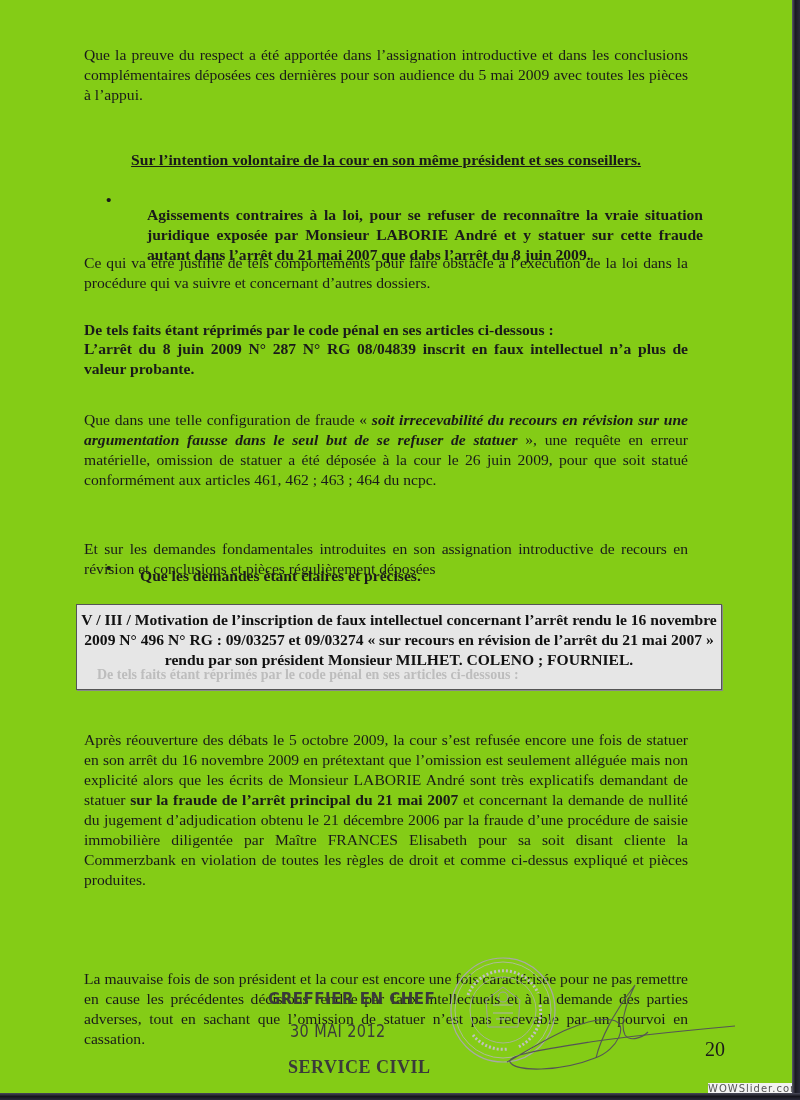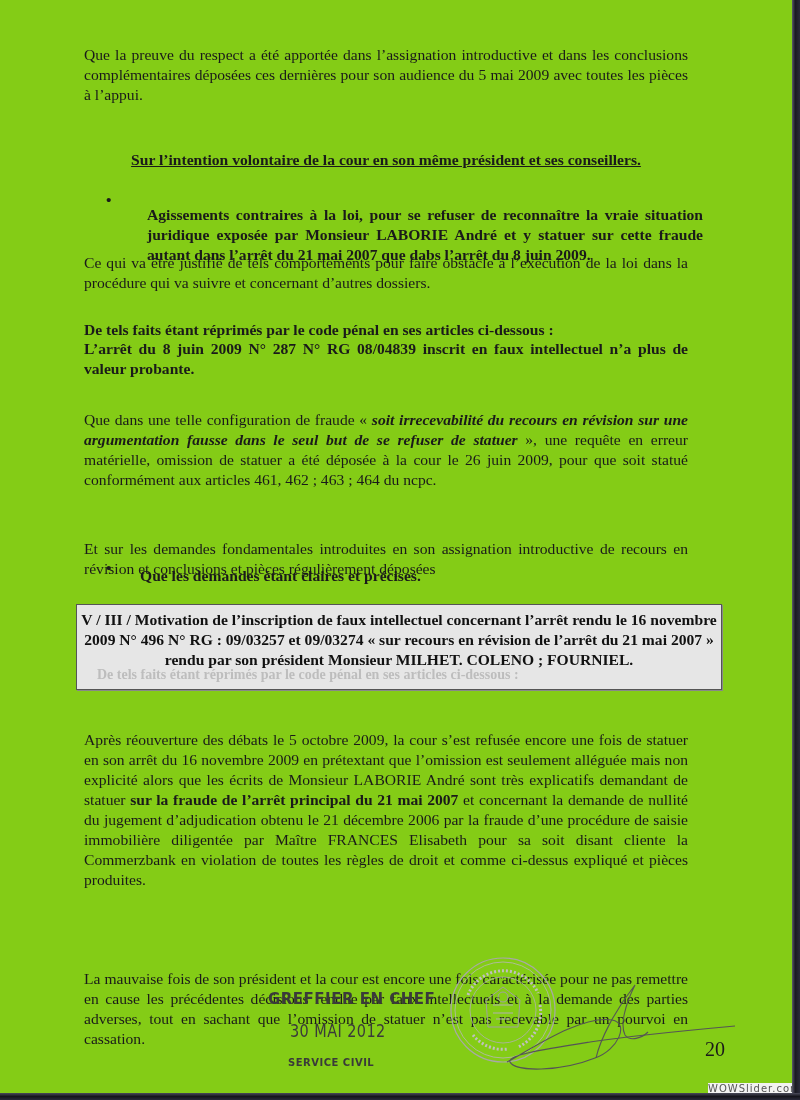--- a/index.html
+++ b/index.html
@@ -117,21 +117,21 @@
     <path d="M25 80 A38 38 0 0 0 60 94" fill="none" stroke="#c0c0c0" stroke-width="3" stroke-dasharray="2 2"></path>
   </svg>
 
   <svg style="left:500px; top:980px;" width="240" height="100" viewBox="0 0 240 100">
     <path d="M7 82 C 30 70, 80 35, 112 40 C 130 43, 118 70, 95 78 C 60 92, 15 92, 10 82 C 8 75, 40 70, 90 62 C 130 56, 170 52, 235 46" fill="none" stroke="#555" stroke-width="1.1"></path>
     <path d="M96 78 C 100 60, 115 30, 135 5 C 125 25, 120 45, 125 55 C 130 62, 142 58, 148 52" fill="none" stroke="#555" stroke-width="1.1"></path>
   </svg>
 
   <div class="stamp-text" style="left:268px; top:990px; font-size:15px;">GREFFIER EN CHEF</div>
   <div class="stamp-text" style="left:290px; top:1021px; font-size:17px; font-weight:normal; transform:scaleX(0.85); transform-origin:left;">30 MAI 2012</div>
-  <div class="stamp-text" style="left:288px; top:1057px; font-size:10px;">SERVICE CIVIL</div>
+  <div class="stamp-text" style="left:288px; top:1057px; font-size:18px;font-family:Liberation Serif, serif;">SERVICE CIVIL</div>
 
   <div class="page-number">20</div>
 
   <div class="watermark">WOWSlider.com</div>
 </div>
 
 <div class="edge-right"></div>
 <div class="edge-bottom"></div>
 
 </body></html>

